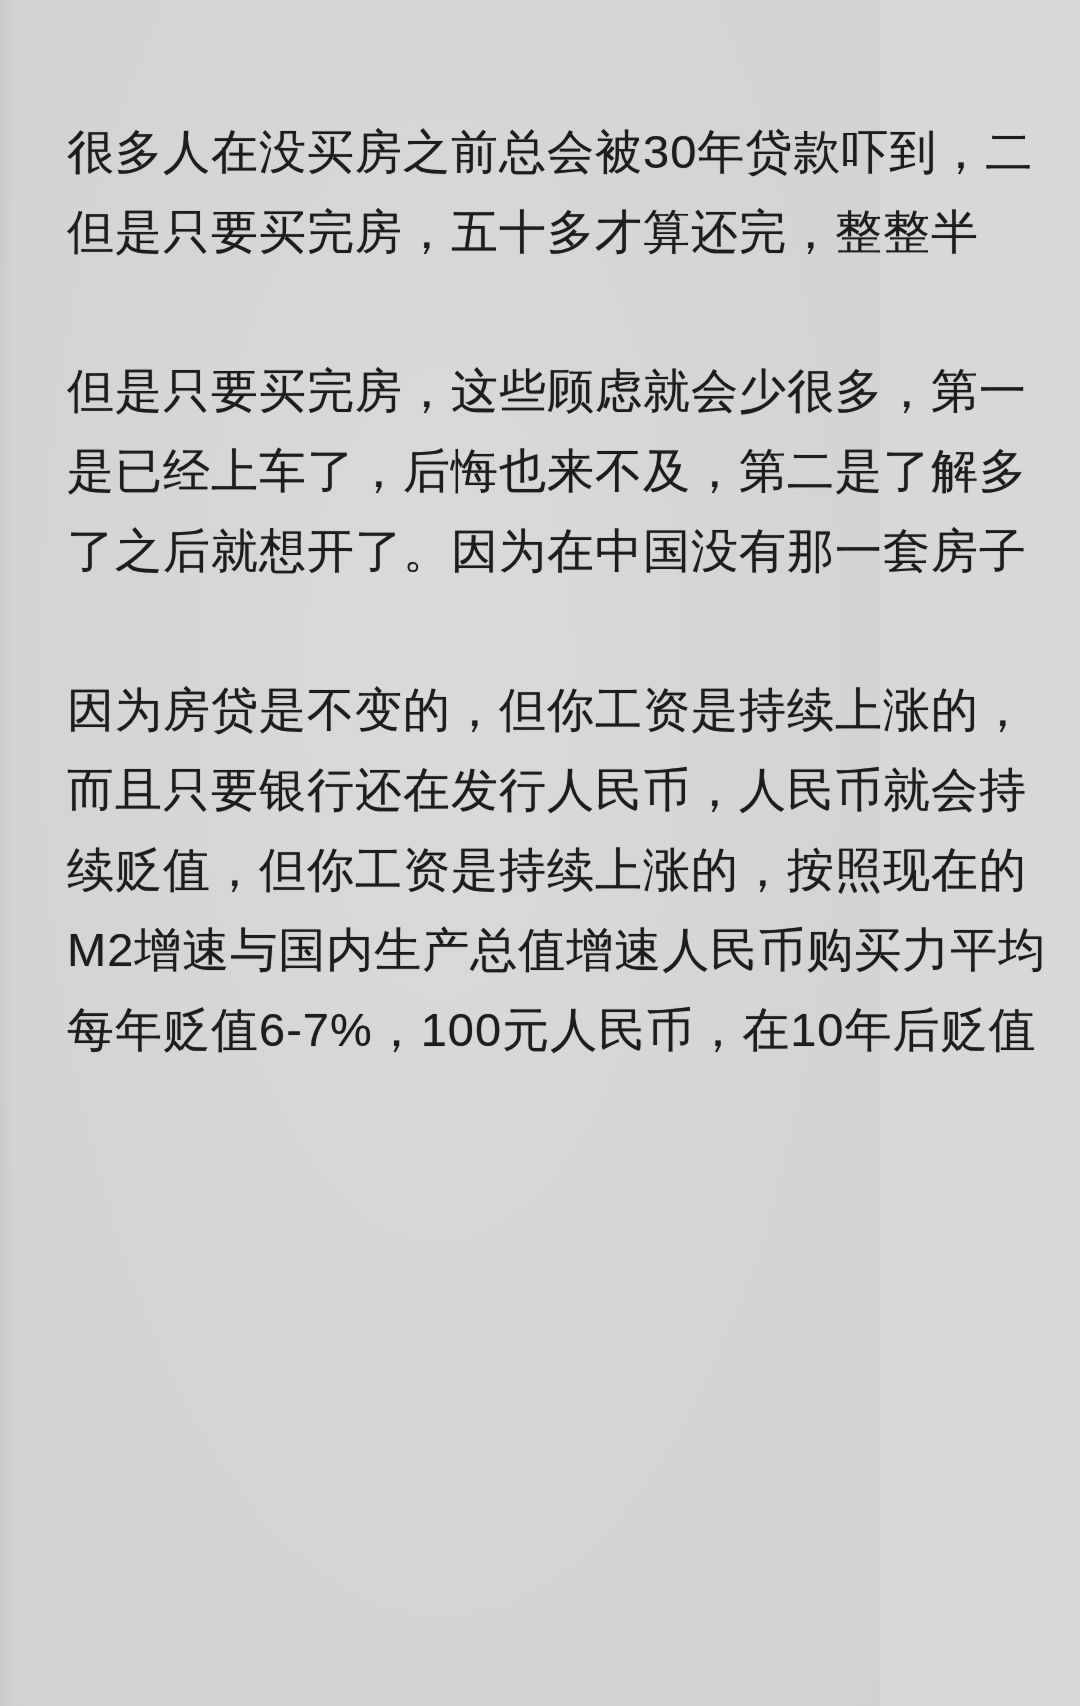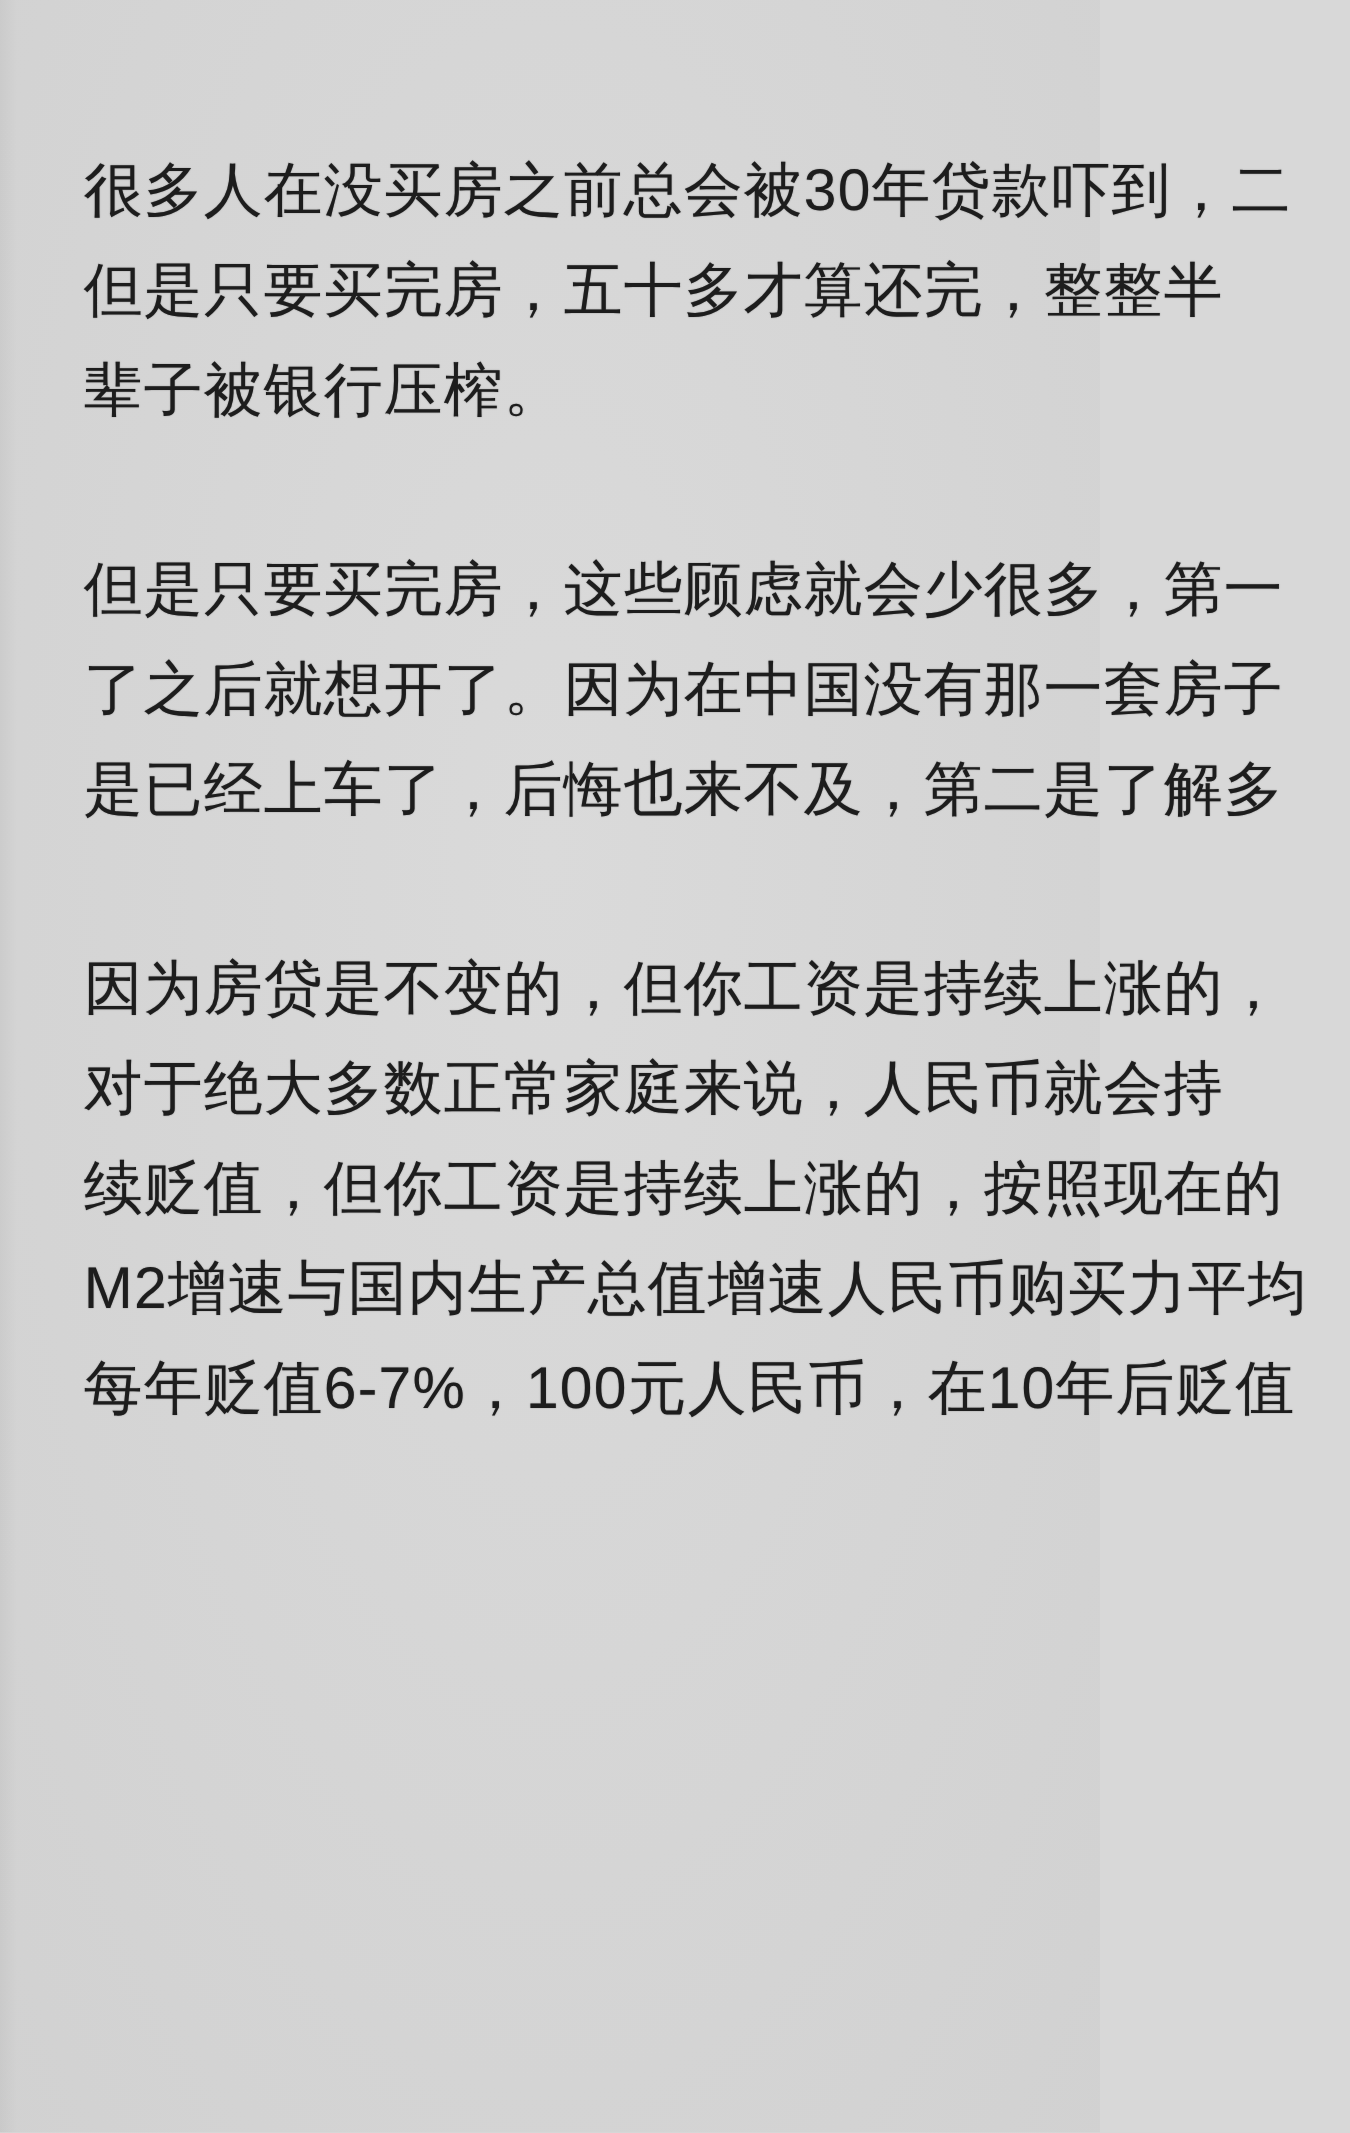--- a/index.html
+++ b/index.html
@@ -41,31 +41,30 @@
   }
 </style>
 </head>
 <body>
 
 <div class="page">
 
   <div class="paragraph">
     <div class="line">很多人在没买房之前总会被30年贷款吓到，二</div>
     <div class="line">但是只要买完房，五十多才算还完，整整半</div>
-    <div class="line">辈子被银行压榨。</div>
   </div>
 
   <div class="paragraph">
     <div class="line">但是只要买完房，这些顾虑就会少很多，第一</div>
+    <div class="line">是已经上车了，后悔也来不及，第二是了解多</div>
     <div class="line">了之后就想开了。因为在中国没有那一套房子</div>
-    <div class="line">是已经上车了，后悔也来不及，第二是了解多</div>
   </div>
 
   <div class="paragraph">
     <div class="line">因为房贷是不变的，但你工资是持续上涨的，</div>
-    <div class="line">对于绝大多数正常家庭来说，人民币就会持</div>
+    <div class="line">而且只要银行还在发行人民币，人民币就会持</div>
     <div class="line">续贬值，但你工资是持续上涨的，按照现在的</div>
     <div class="line">M2增速与国内生产总值增速人民币购买力平均</div>
     <div class="line">每年贬值6-7%，100元人民币，在10年后贬值</div>
   </div>
 
 
 </div>
 
 </body></html>

